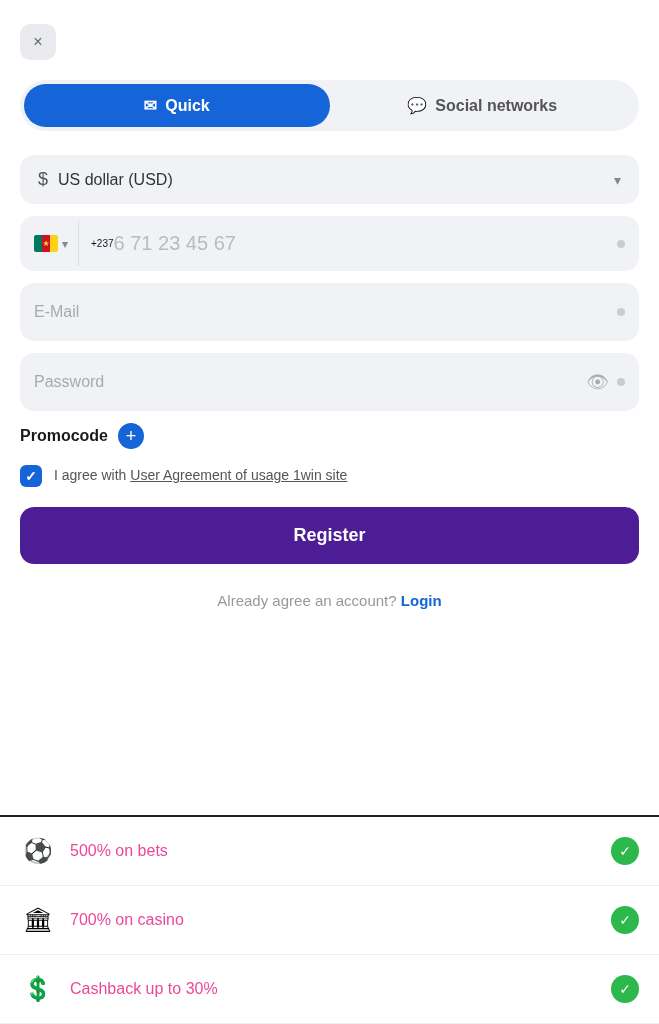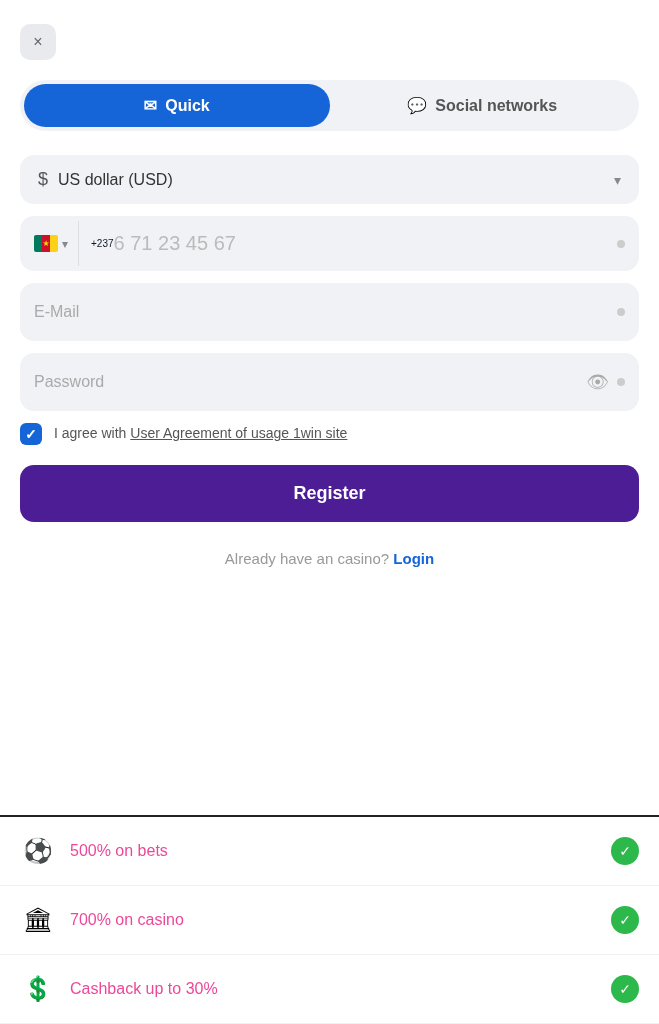--- a/index.html
+++ b/index.html
@@ -363,37 +363,41 @@
     
     <div class="form-group">
       <div class="input-wrapper">
         <input type="password" placeholder="Password" style="">
         <span class="eye-icon">👁</span>
         <span class="input-dot"></span>
       </div>
     </div>
 
     
+    <div class="promocode-row">
+      <span class="promocode-label">Promocode</span>
+      <button class="add-btn">+</button>
+    </div>
 
     
     <div class="agreement-row">
       <div class="checkbox">
         <span class="checkbox-check">✓</span>
       </div>
       <span class="agreement-text">
         <span>I agree with </span><a class="agreement-link">User Agreement of usage 1win site</a>
       </span>
     </div>
 
     
     <button class="register-btn">Register</button>
 
     
     <div class="login-row">
-      <span>Already have an casino?</span>
+      <span>Already agree an account?</span>
       <span> </span>
       <span class="login-link">Login</span>
     </div>
   </div>
 
   <div class="promo-section">
     <div class="promo-item">
       <div class="promo-icon">⚽</div>
       <span class="promo-text">500% on bets</span>
       <div class="check-badge">

